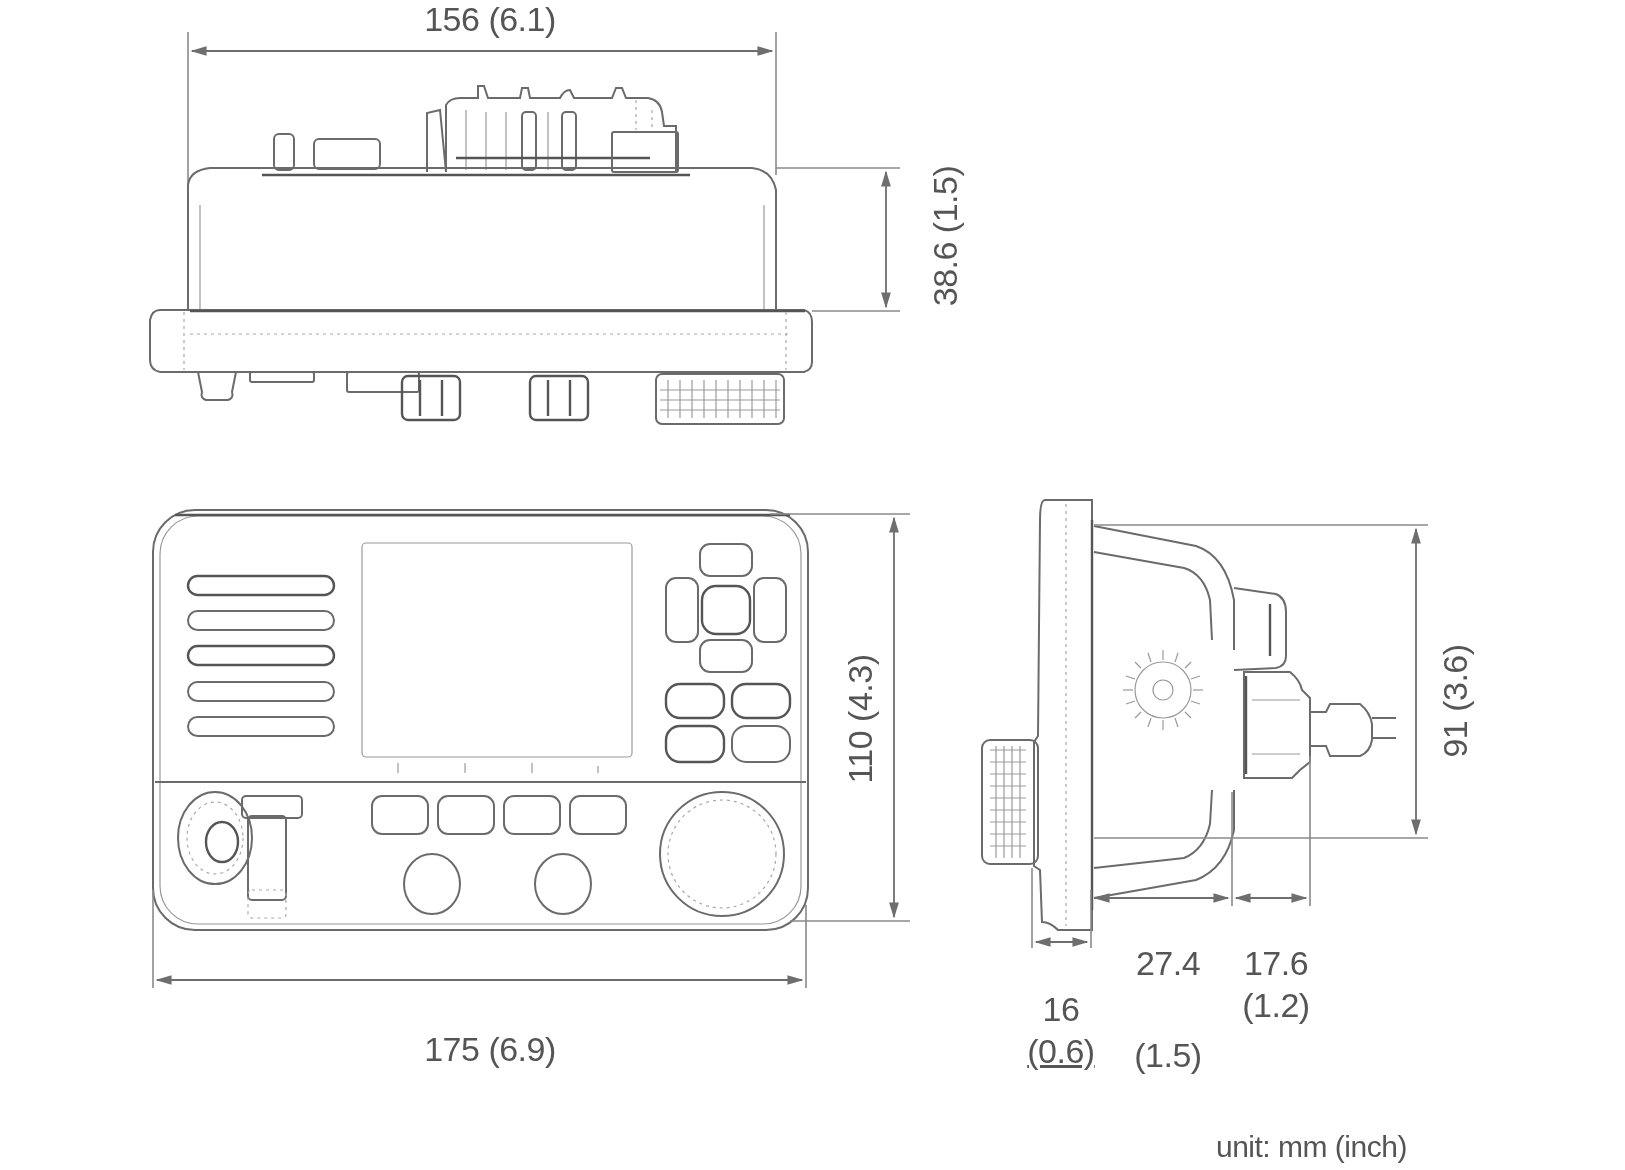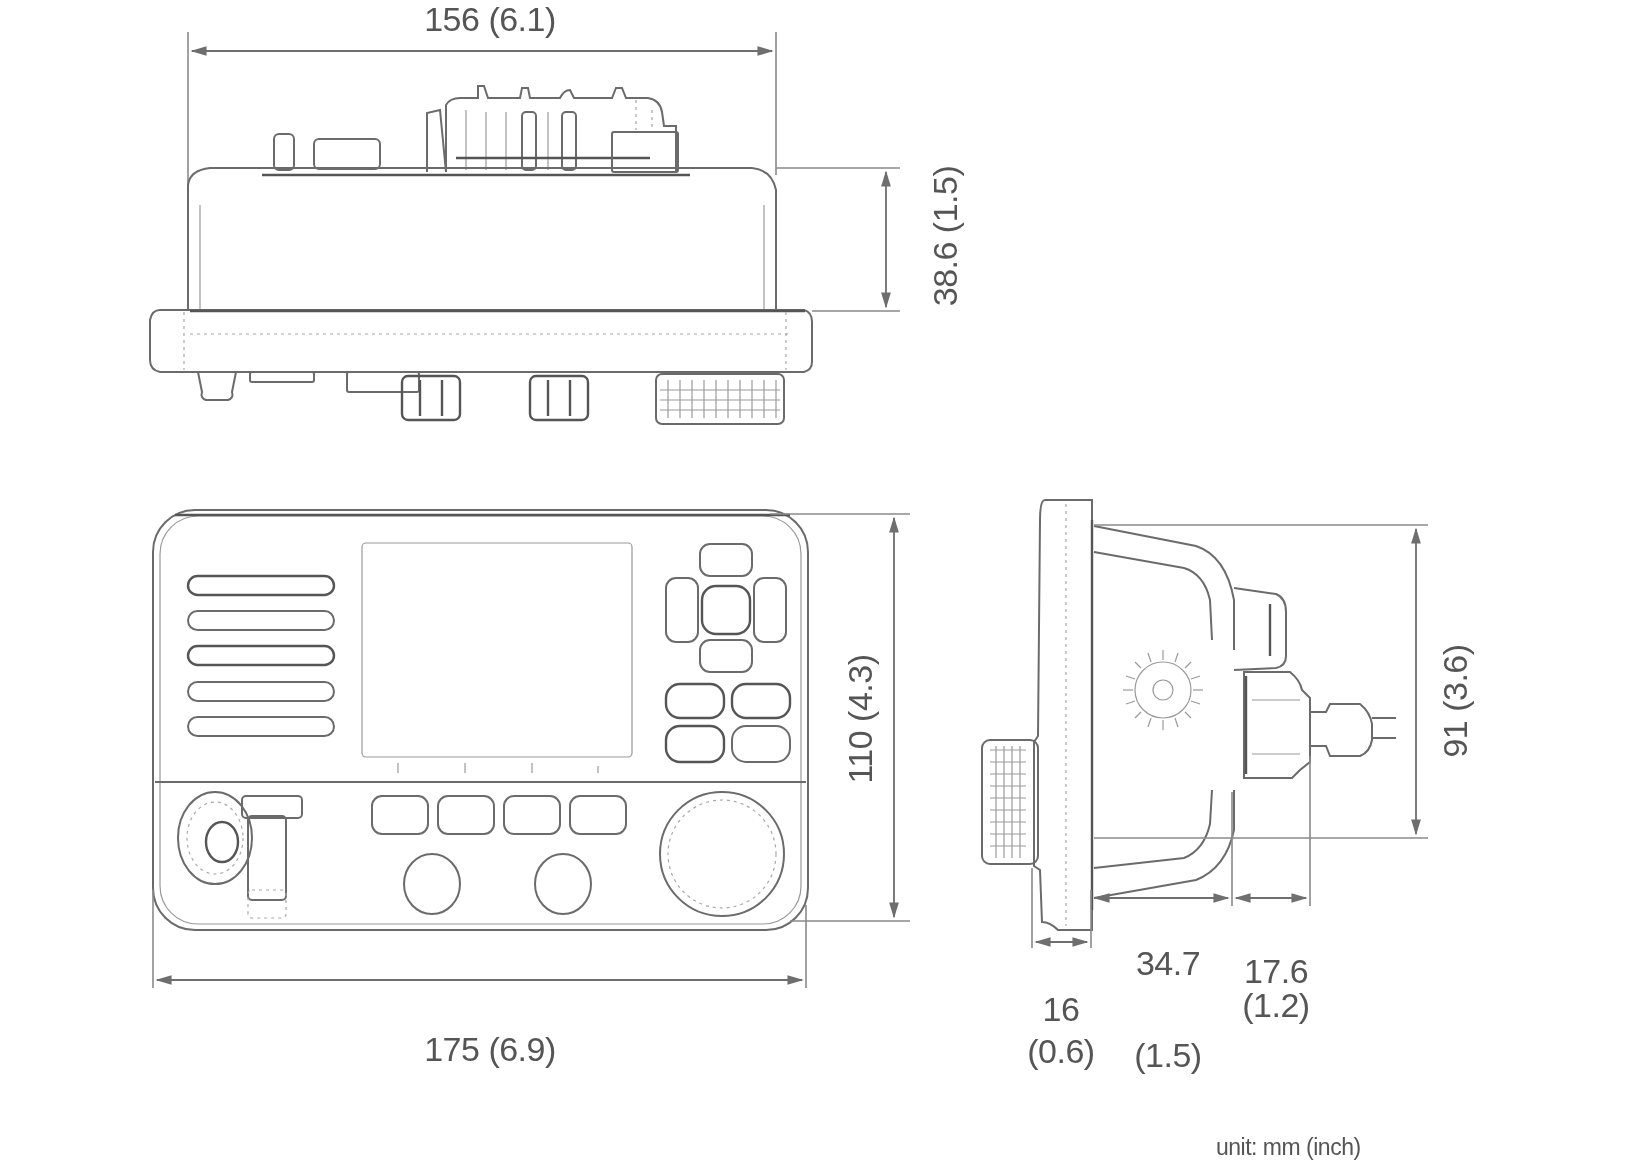--- a/index.html
+++ b/index.html
@@ -8,21 +8,21 @@
   .ln { fill: none; stroke: #6b6b6b; stroke-width: 2; }
   .ln-thin { fill: none; stroke: #9a9a9a; stroke-width: 1.2; }
   .ln-dash { fill: none; stroke: #a8a8a8; stroke-width: 1.2; stroke-dasharray: 3 4; }
   .ln-dark { fill: none; stroke: #555; stroke-width: 2.4; }
   .dim { stroke: #6e6e6e; stroke-width: 1.8; fill: none; }
   .ext { stroke: #8a8a8a; stroke-width: 1.6; fill: none; }
   .arrow { fill: #6e6e6e; }
   .lbl { position: absolute; color: #555555; font-size: 34px; line-height: 38px; white-space: nowrap; letter-spacing: -0.5px; }
   .lbl.center { text-align: center; }
   .lbl.rot { transform-origin: center center; transform: rotate(-90deg); }
-  .unit { font-size: 23px; }
+  .unit { font-size: 30px; }
 </style>
 </head>
 <body>
 
 <svg class="drawing" viewBox="0 0 1625 1170" xmlns="http://www.w3.org/2000/svg">
   <defs>
     <marker id="arr" viewBox="0 0 10 10" refX="9" refY="5" markerWidth="9" markerHeight="9" orient="auto-start-reverse">
       <path d="M0,2 L10,5 L0,8 Z" class="arrow"></path>
     </marker>
   </defs>
@@ -237,21 +237,21 @@
 
 <div class="lbl center rot" style="left:860px; top:217px; width:170px; height:38px;">38.6 (1.5)</div>
 
 <div class="lbl center" style="left:400px; top:1030px; width:180px;">175 (6.9)</div>
 
 <div class="lbl center rot" style="left:780px; top:700px; width:160px; height:38px;">110 (4.3)</div>
 
 <div class="lbl center rot" style="left:1385px; top:682px; width:140px; height:38px;">91 (3.6)</div>
 
 <div class="lbl center" style="left:1020px; top:990px; width:82px;">16</div>
-<div class="lbl center" style="left:1014px; top:1032px; width:94px;">(0.6)</div>
-
-<div class="lbl center" style="left:1118px; top:944px; width:100px;">34.7</div>
+<div class="lbl center" style="left:1014px; top:1032px; width:94px;text-decoration:underline;">(0.6)</div>
+
+<div class="lbl center" style="left:1118px; top:944px; width:100px;">27.4</div>
 <div class="lbl center" style="left:1118px; top:1036px; width:100px;">(1.5)</div>
 
-<div class="lbl center" style="left:1226px; top:944px; width:100px;margin-top:8px;">17.6</div>
+<div class="lbl center" style="left:1226px; top:944px; width:100px;">17.6</div>
 <div class="lbl center" style="left:1226px; top:986px; width:100px;">(1.2)</div>
 
 <div class="lbl unit" style="left:1216px; top:1128px;">unit: mm (inch)</div>
 
 </body></html>

